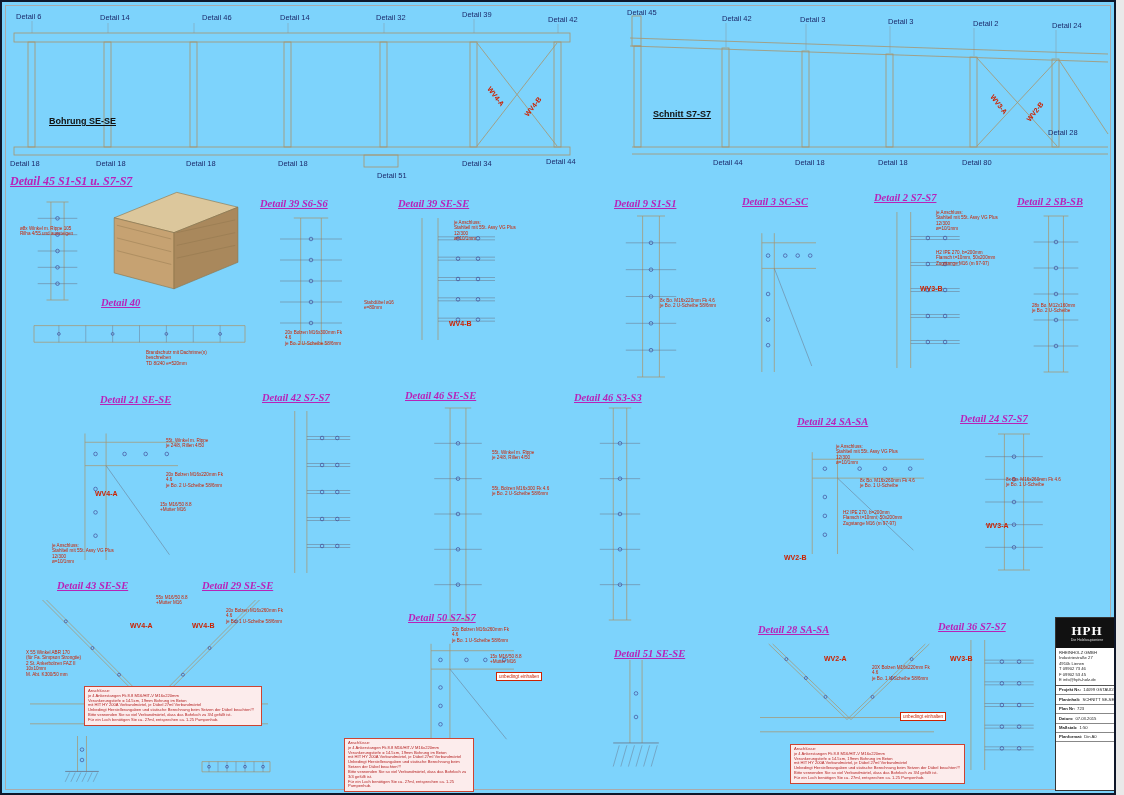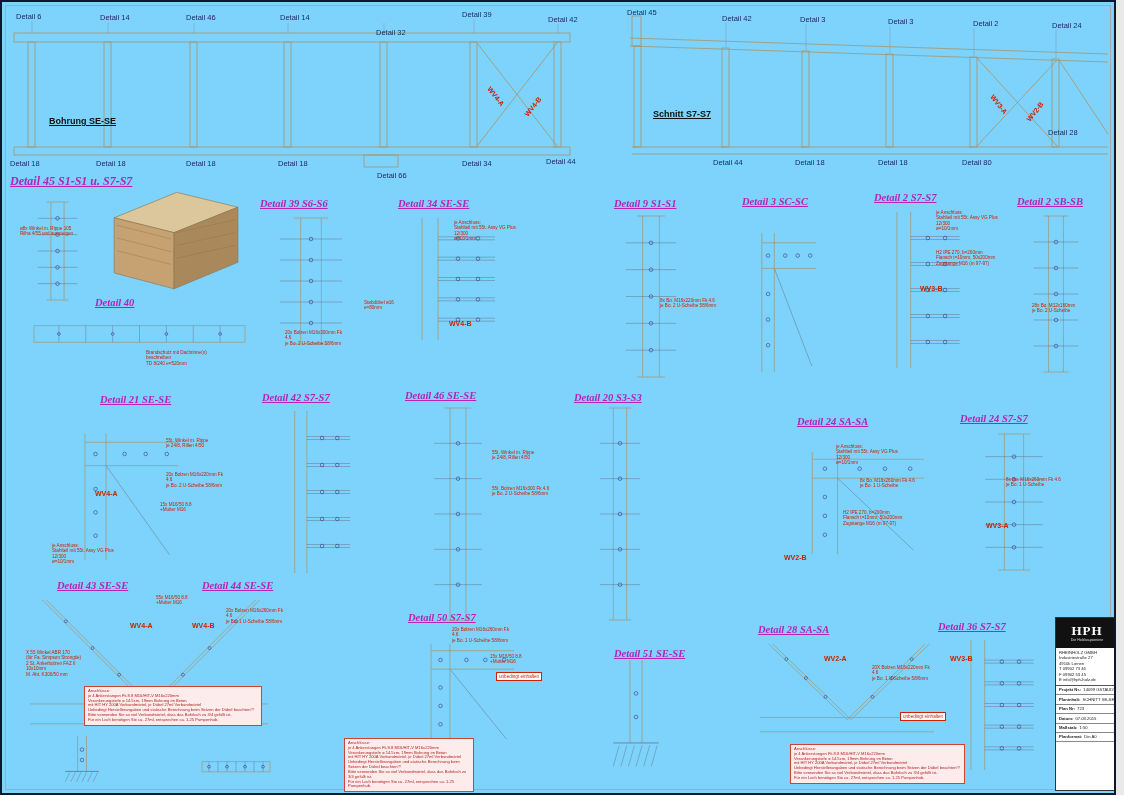--- a/index.html
+++ b/index.html
@@ -75,67 +75,67 @@
       <line x1="724" y1="21" x2="724" y2="45"></line>
       <line x1="804" y1="22" x2="804" y2="48"></line>
       <line x1="888" y1="24" x2="888" y2="51"></line>
       <line x1="972" y1="26" x2="972" y2="54"></line>
       <line x1="1054" y1="28" x2="1054" y2="56"></line>
     </g>
   </svg>
 
   <div class="lbl" style="left:14px;top:10px">Detail 6</div>
   <div class="lbl" style="left:98px;top:11px">Detail 14</div>
-  <div class="lbl" style="left:184px;top:11px">Detail 46</div>
+  <div class="lbl" style="left:200px;top:11px">Detail 46</div>
   <div class="lbl" style="left:278px;top:11px">Detail 14</div>
-  <div class="lbl" style="left:374px;top:26px">Detail 32</div>
+  <div class="lbl" style="left:374px;top:11px">Detail 32</div>
   <div class="lbl" style="left:460px;top:8px">Detail 39</div>
   <div class="lbl" style="left:546px;top:13px">Detail 42</div>
   <div class="lbl" style="left:8px;top:157px">Detail 18</div>
   <div class="lbl" style="left:94px;top:157px">Detail 18</div>
   <div class="lbl" style="left:184px;top:157px">Detail 18</div>
   <div class="lbl" style="left:276px;top:157px">Detail 18</div>
   <div class="lbl" style="left:460px;top:157px">Detail 34</div>
   <div class="lbl" style="left:544px;top:155px">Detail 44</div>
-  <div class="lbl" style="left:375px;top:169px">Detail 66</div>
+  <div class="lbl" style="left:375px;top:169px">Detail 51</div>
   <div class="schnitt" style="left:47px;top:114px">Bohrung SE-SE</div>
   <div class="wv rot-p" style="left:487px;top:82px">WV4-A</div>
   <div class="wv rot-n" style="left:524px;top:110px">WV4-B</div>
 
   <div class="lbl" style="left:625px;top:6px">Detail 45</div>
   <div class="lbl" style="left:720px;top:12px">Detail 42</div>
   <div class="lbl" style="left:798px;top:13px">Detail 3</div>
   <div class="lbl" style="left:886px;top:15px">Detail 3</div>
   <div class="lbl" style="left:971px;top:17px">Detail 2</div>
   <div class="lbl" style="left:1050px;top:19px">Detail 24</div>
   <div class="lbl" style="left:711px;top:156px">Detail 44</div>
   <div class="lbl" style="left:793px;top:156px">Detail 18</div>
   <div class="lbl" style="left:876px;top:156px">Detail 18</div>
   <div class="lbl" style="left:960px;top:156px">Detail 80</div>
   <div class="lbl" style="left:1046px;top:126px">Detail 28</div>
   <div class="schnitt" style="left:651px;top:107px">Schnitt S7-S7</div>
   <div class="wv rot-p" style="left:990px;top:90px">WV3-A</div>
   <div class="wv rot-n" style="left:1026px;top:115px">WV2-B</div>
 
   <div class="dtitle big" style="left:8px;top:172px">Detail 45 S1-S1 u. S7-S7</div>
-  <div class="dtitle" style="left:93px;top:295px">Detail 40</div>
+  <div class="dtitle" style="left:99px;top:295px">Detail 40</div>
   <div class="dtitle" style="left:258px;top:196px">Detail 39 S6-S6</div>
-  <div class="dtitle" style="left:396px;top:196px">Detail 34 SE-SE</div>
+  <div class="dtitle" style="left:396px;top:196px">Detail 39 SE-SE</div>
   <div class="dtitle" style="left:612px;top:196px">Detail 9 S1-S1</div>
   <div class="dtitle" style="left:740px;top:194px">Detail 3 SC-SC</div>
   <div class="dtitle" style="left:872px;top:190px">Detail 2 S7-S7</div>
   <div class="dtitle" style="left:1015px;top:194px">Detail 2 SB-SB</div>
   <div class="dtitle" style="left:98px;top:392px">Detail 21 SE-SE</div>
   <div class="dtitle" style="left:260px;top:390px">Detail 42 S7-S7</div>
   <div class="dtitle" style="left:403px;top:388px">Detail 46 SE-SE</div>
-  <div class="dtitle" style="left:572px;top:390px">Detail 20 S3-S3</div>
+  <div class="dtitle" style="left:572px;top:390px">Detail 46 S3-S3</div>
   <div class="dtitle" style="left:795px;top:414px">Detail 24 SA-SA</div>
   <div class="dtitle" style="left:958px;top:411px">Detail 24 S7-S7</div>
   <div class="dtitle" style="left:55px;top:578px">Detail 43 SE-SE</div>
-  <div class="dtitle" style="left:200px;top:578px">Detail 44 SE-SE</div>
+  <div class="dtitle" style="left:200px;top:578px">Detail 29 SE-SE</div>
   <div class="dtitle" style="left:406px;top:610px">Detail 50 S7-S7</div>
   <div class="dtitle" style="left:612px;top:646px">Detail 51 SE-SE</div>
   <div class="dtitle" style="left:756px;top:622px">Detail 28 SA-SA</div>
   <div class="dtitle" style="left:936px;top:619px">Detail 36 S7-S7</div>
 
   <div class="sketch" style="left:28px;top:198px;width:55px;height:102px"><svg width="55" height="102" viewBox="0 0 55 102">
         <line x1="20.9" y1="2" x2="20.9" y2="100" stroke="#a8946c" stroke-width="0.7"></line>
         <line x1="34.1" y1="2" x2="34.1" y2="100" stroke="#a8946c" stroke-width="0.7"></line>
         <line x1="16.5" y1="2" x2="38.5" y2="2" stroke="#a8946c" stroke-width="0.7"></line>
         <line x1="16.5" y1="100" x2="38.5" y2="100" stroke="#a8946c" stroke-width="0.7"></line>

